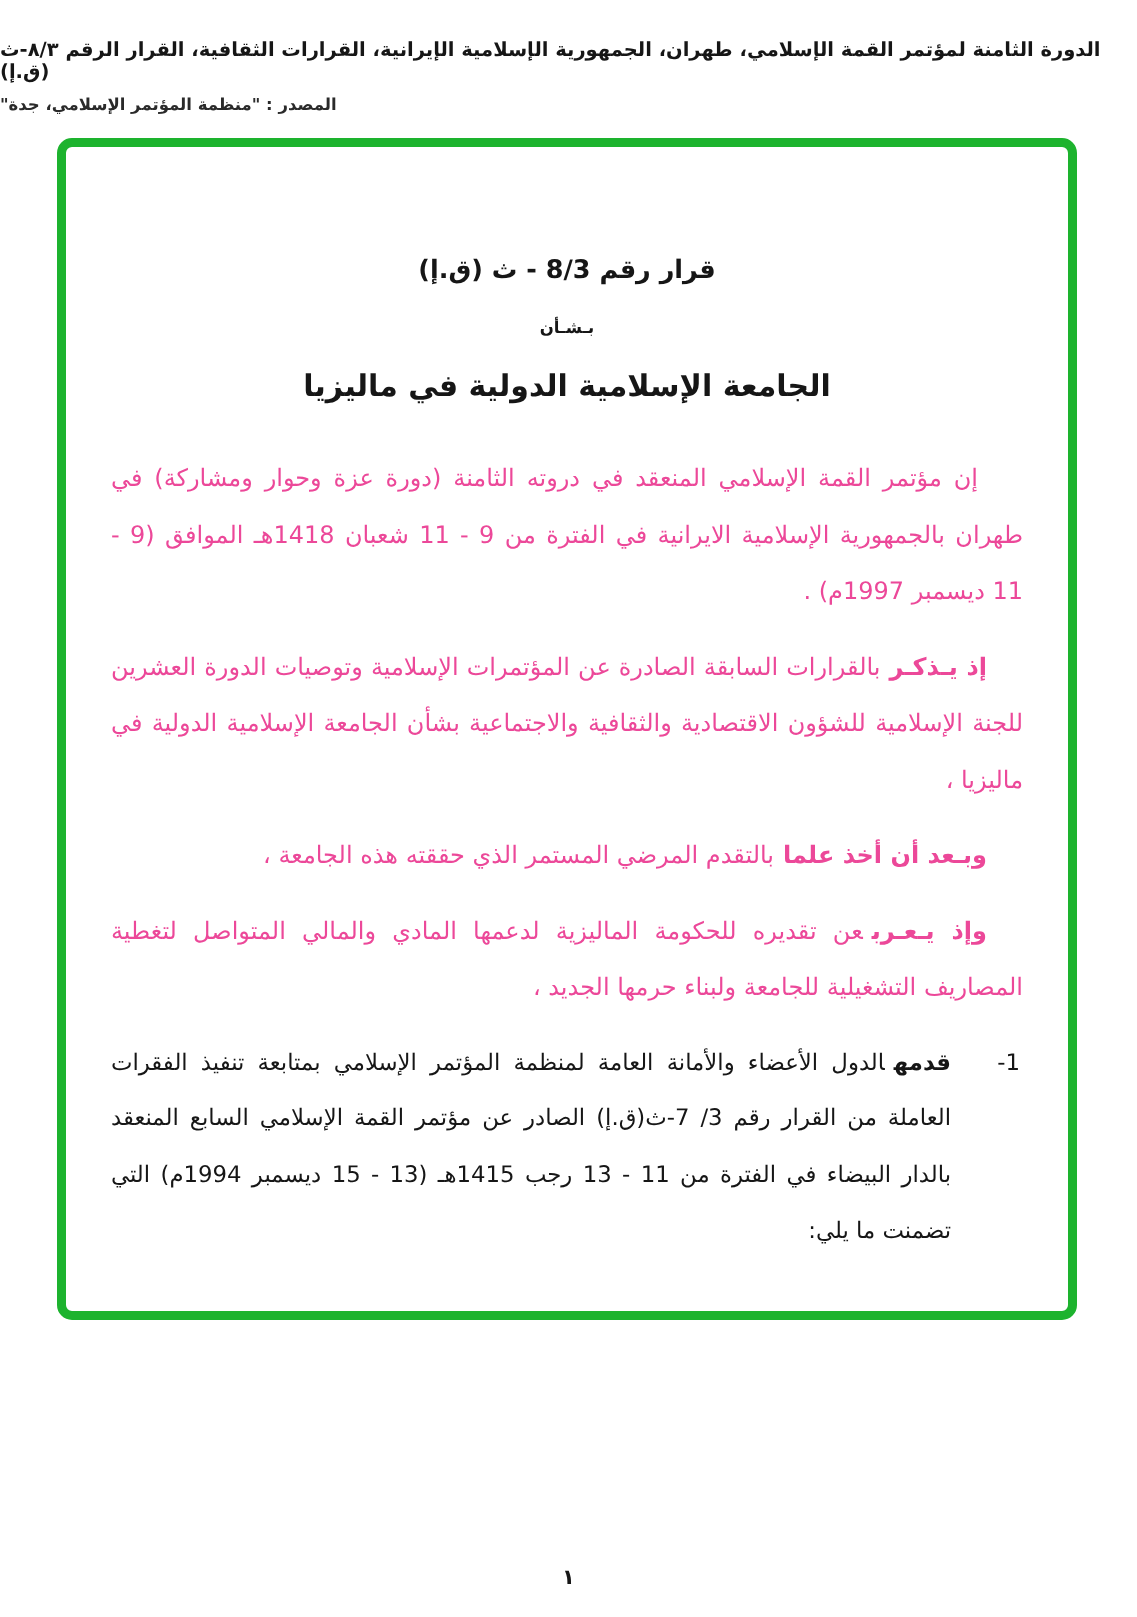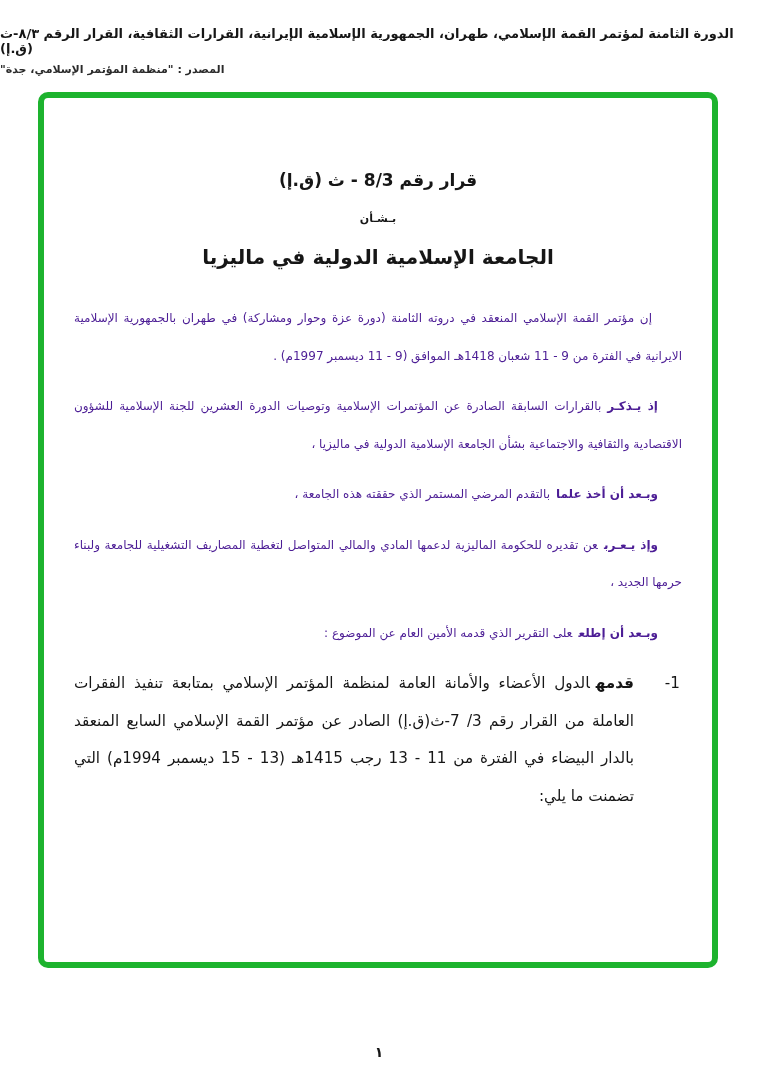--- a/index.html
+++ b/index.html
@@ -24,42 +24,42 @@
   }
   .scan-header .line2 {
     margin-top: 7px;
     font-size: 11px;
     font-weight: bold;
     color: #2a2a2a;
   }
   .doc-frame {
     position: absolute;
     left: 38px; top: 92px;
-    width: 680px; height: 876px;
+    width: 680px; height: 788px;
     border: 6px solid #1db32e;
     border-radius: 10px;
     background: #ffffff;
     overflow: hidden;
   }
   .doc-content {
     padding: 62px 30px 0 30px;
     direction: rtl;
   }
   .title-block { text-align: center; }
   .title-line1 { font-size: 17px; font-weight: bold; line-height: 40px; }
   .title-line2 { font-size: 11px; font-weight: bold; line-height: 38px; }
   .title-line3 { font-size: 20px; font-weight: bold; line-height: 38px; }
   .body-text { margin-top: 24px; }
   .para {
-    font-size: 12px;
+    font-size: 16px;
     line-height: 37.5px;
     text-align: justify;
     text-indent: 24px;
     margin-bottom: 13px;
-    color: #4c1d95;
+    color: #ec4899;
   }
   .para .lead {
     font-weight: bold;
     margin-left: 6px;
   }
   .numbered-item {
     display: flex;
     font-size: 15.2px;
     line-height: 37.5px;
     margin-top: 4px;
@@ -107,21 +107,20 @@
 
       <p class="para"><b class="lead"></b><span>إن مؤتمر القمة الإسلامي المنعقد في دروته الثامنة (دورة عزة وحوار ومشاركة) في طهران بالجمهورية الإسلامية الايرانية في الفترة من 9 - 11 شعبان  1418هـ الموافق (9 - 11 ديسمبر 1997م) .</span></p>
 
       <p class="para"><b class="lead">إذ يـذكـر</b><span>بالقرارات السابقة الصادرة عن المؤتمرات الإسلامية وتوصيات الدورة العشرين للجنة الإسلامية للشؤون الاقتصادية والثقافية والاجتماعية بشأن الجامعة الإسلامية الدولية في ماليزيا ،</span></p>
 
       <p class="para"><b class="lead">وبـعد أن أخذ علما</b><span>بالتقدم المرضي المستمر الذي حققته هذه الجامعة ،</span></p>
 
       <p class="para"><b class="lead">وإذ يـعـرب</b><span>عن تقديره للحكومة الماليزية لدعمها المادي والمالي المتواصل لتغطية المصاريف التشغيلية للجامعة ولبناء حرمها الجديد ،</span></p>
 
 
-      <p class="para"><b class="lead">وبـعد أن إطلع</b><span>على التقرير الذي قدمه الأمين العام عن الموضوع :</span></p>
 
       <div class="numbered-item">
         <div class="item-number">1-</div>
         <div class="item-text"><b class="lead">قدمه</b><span>الدول الأعضاء والأمانة العامة  لمنظمة المؤتمر الإسلامي بمتابعة تنفيذ الفقرات العاملة من القرار رقم 3/ 7-ث(ق.إ) الصادر عن مؤتمر القمة الإسلامي السابع المنعقد بالدار البيضاء في الفترة من 11 - 13 رجب 1415هـ (13 - 15 ديسمبر 1994م) التي تضمنت ما يلي:</span></div>
       </div>
 
     </div>
   </div>
 </div>
 

